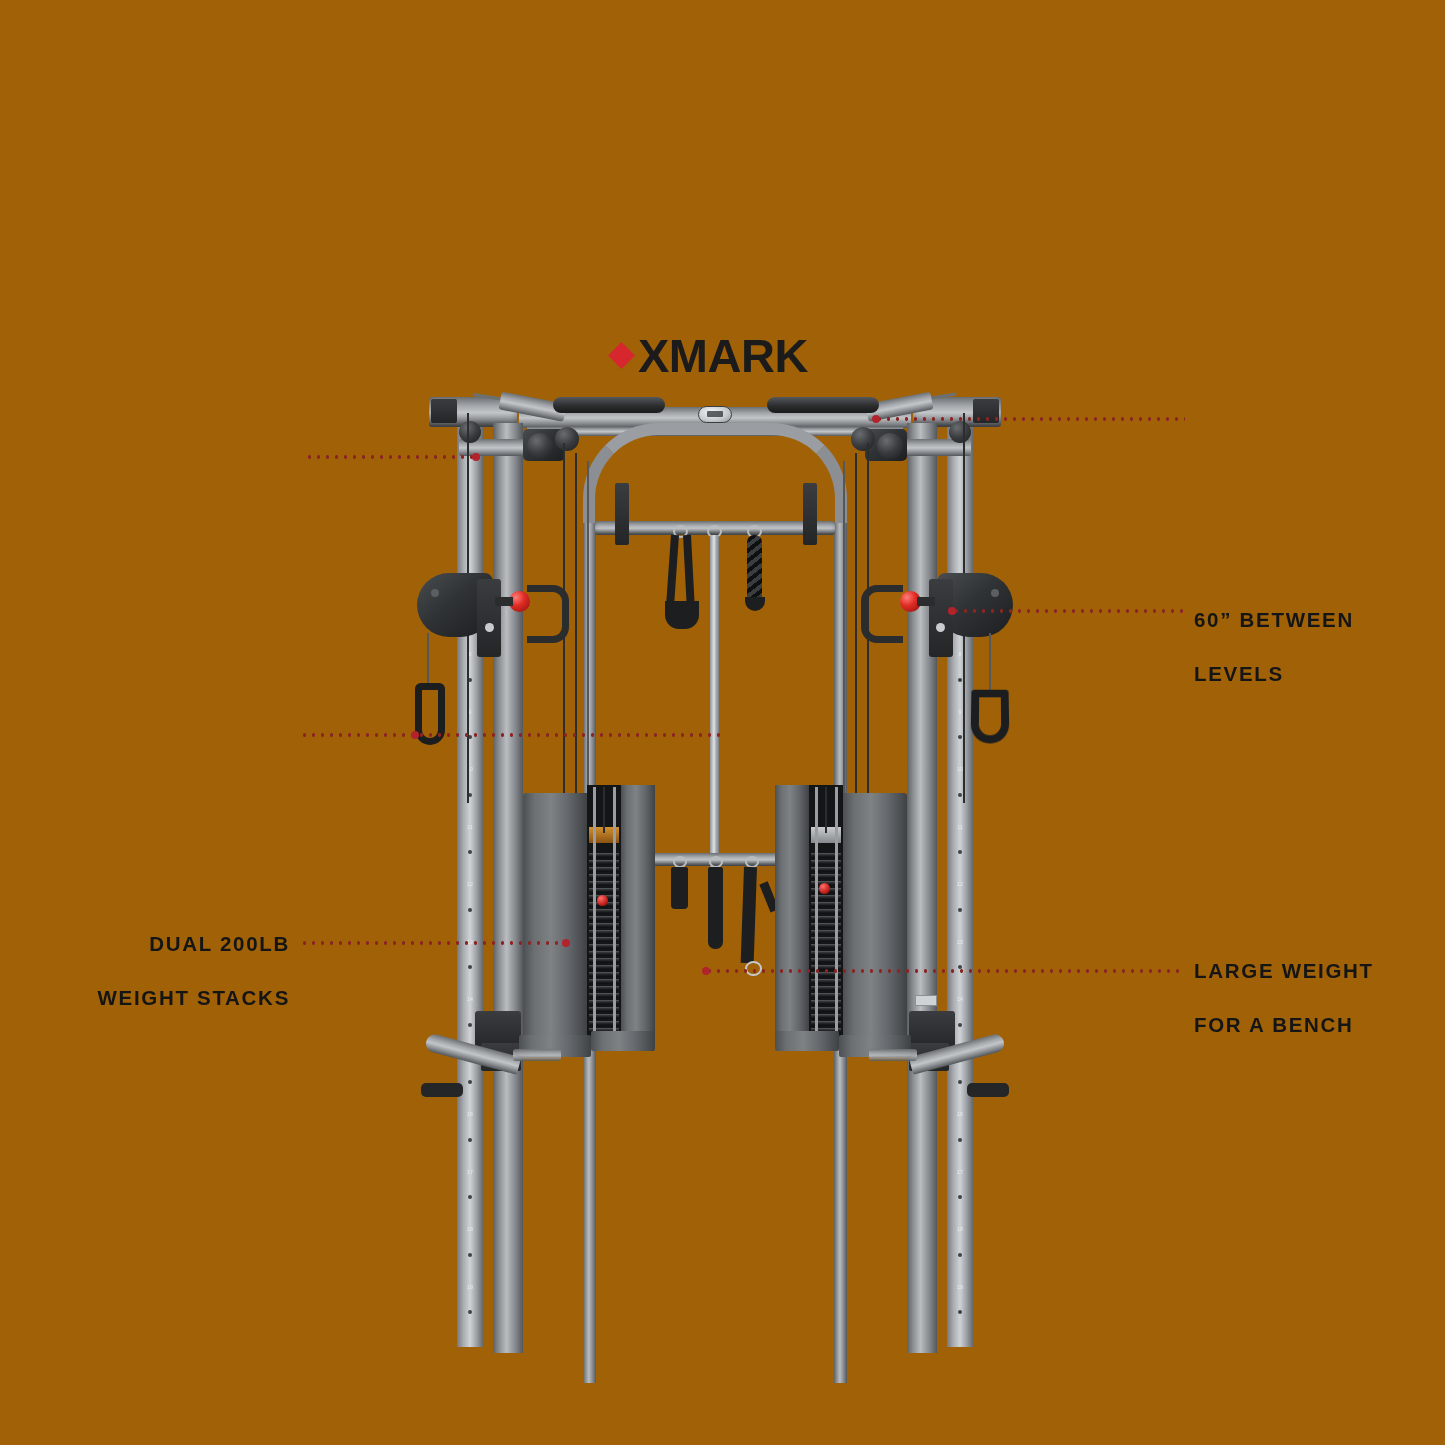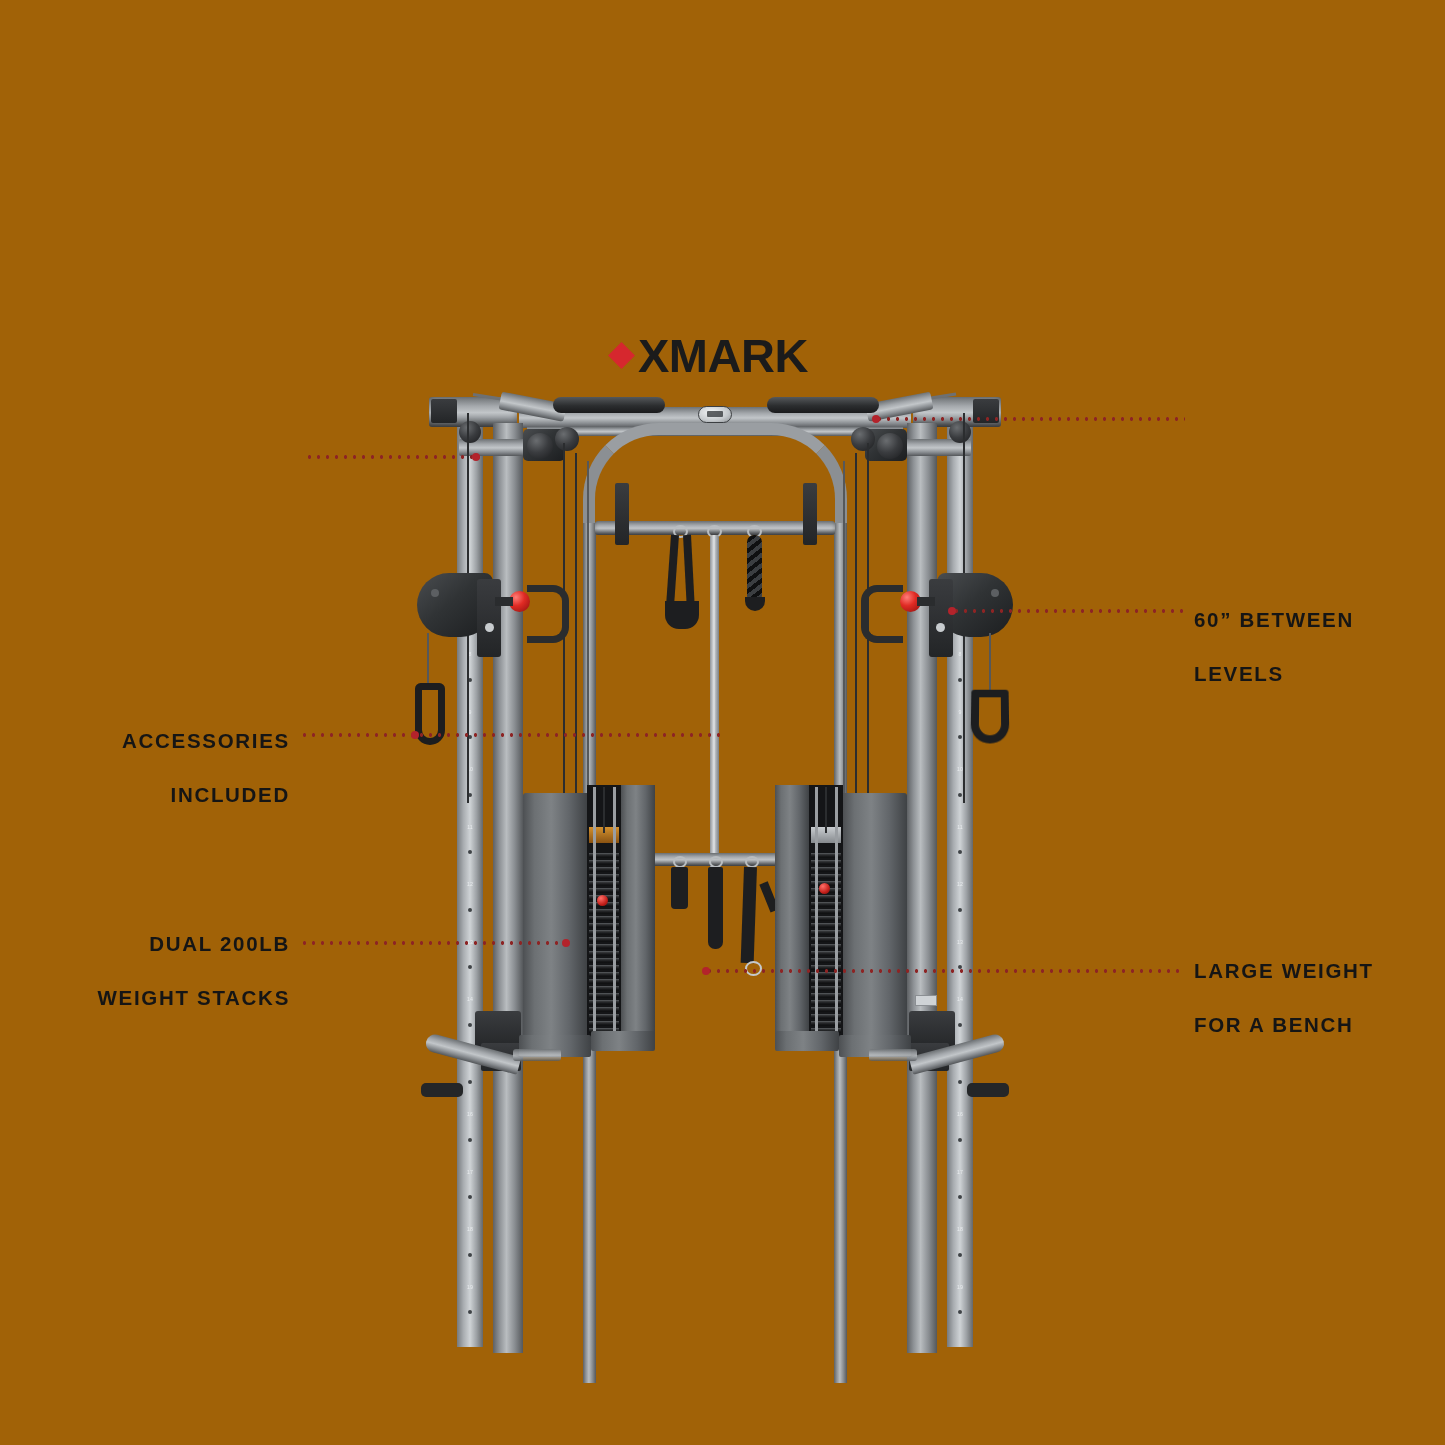--- a/index.html
+++ b/index.html
@@ -369,24 +369,20 @@
   <div class="leader" style="left:705px; top:969px; width:480px;"></div>
   <div class="leader-dot" style="left:702px; top:967px;"></div>
 
 
 
   <div class="callout left-al" style="left:1194px; top:579px;">
     <div>60” BETWEEN</div>
     <div>LEVELS</div>
   </div>
 
-  <div class="callout right-al" style="left:40px; top:700px; width:250px;">
-    <div>ACCESSORIES</div>
-    <div>INCLUDED</div>
-  </div>
 
   <div class="callout right-al" style="left:40px; top:903px; width:250px;">
     <div>DUAL 200LB</div>
     <div>WEIGHT STACKS</div>
   </div>
 
   <div class="callout left-al" style="left:1194px; top:930px;">
     <div>LARGE WEIGHT</div>
     <div>FOR A BENCH</div>
   </div>

